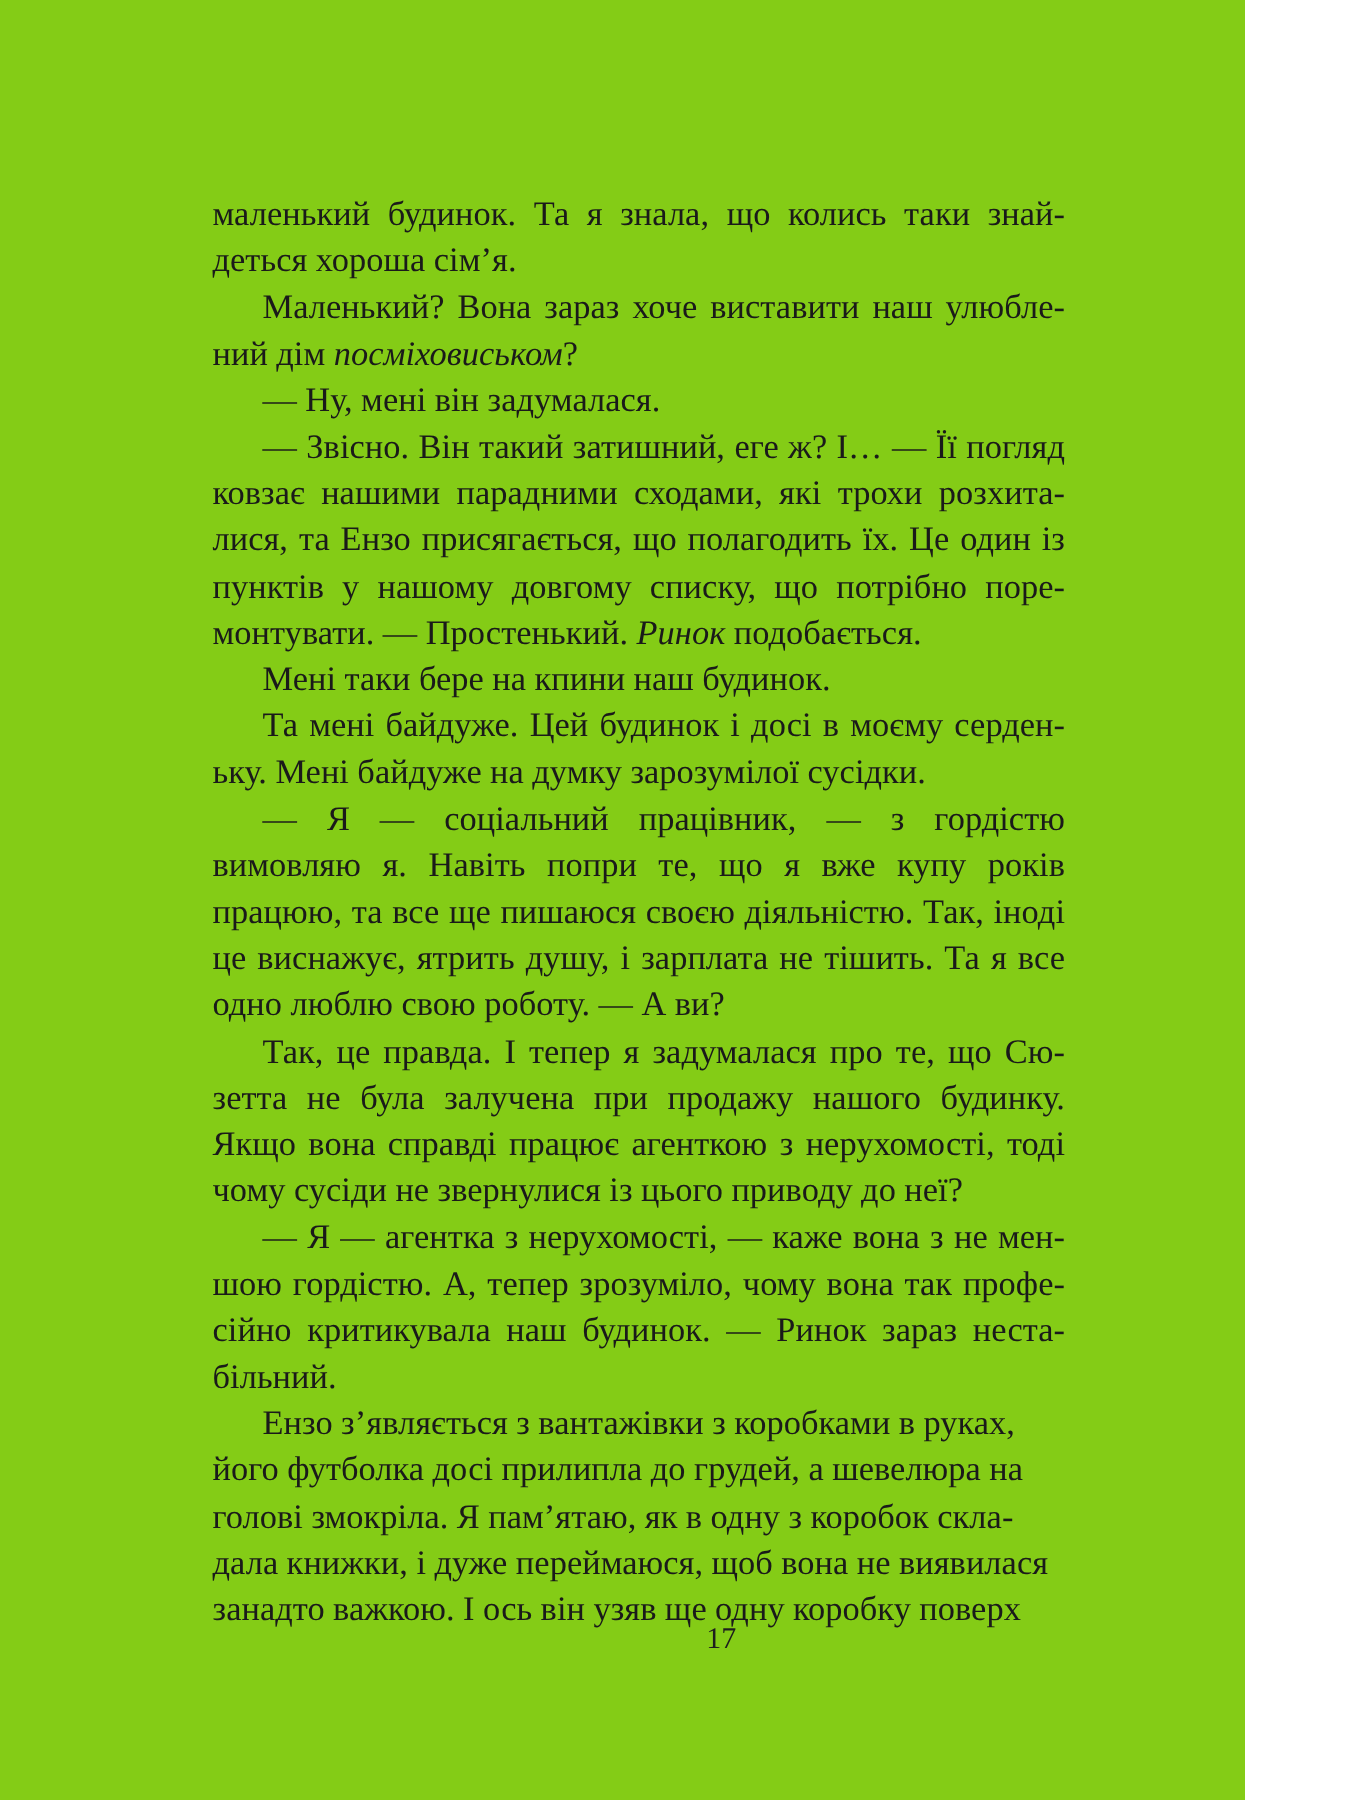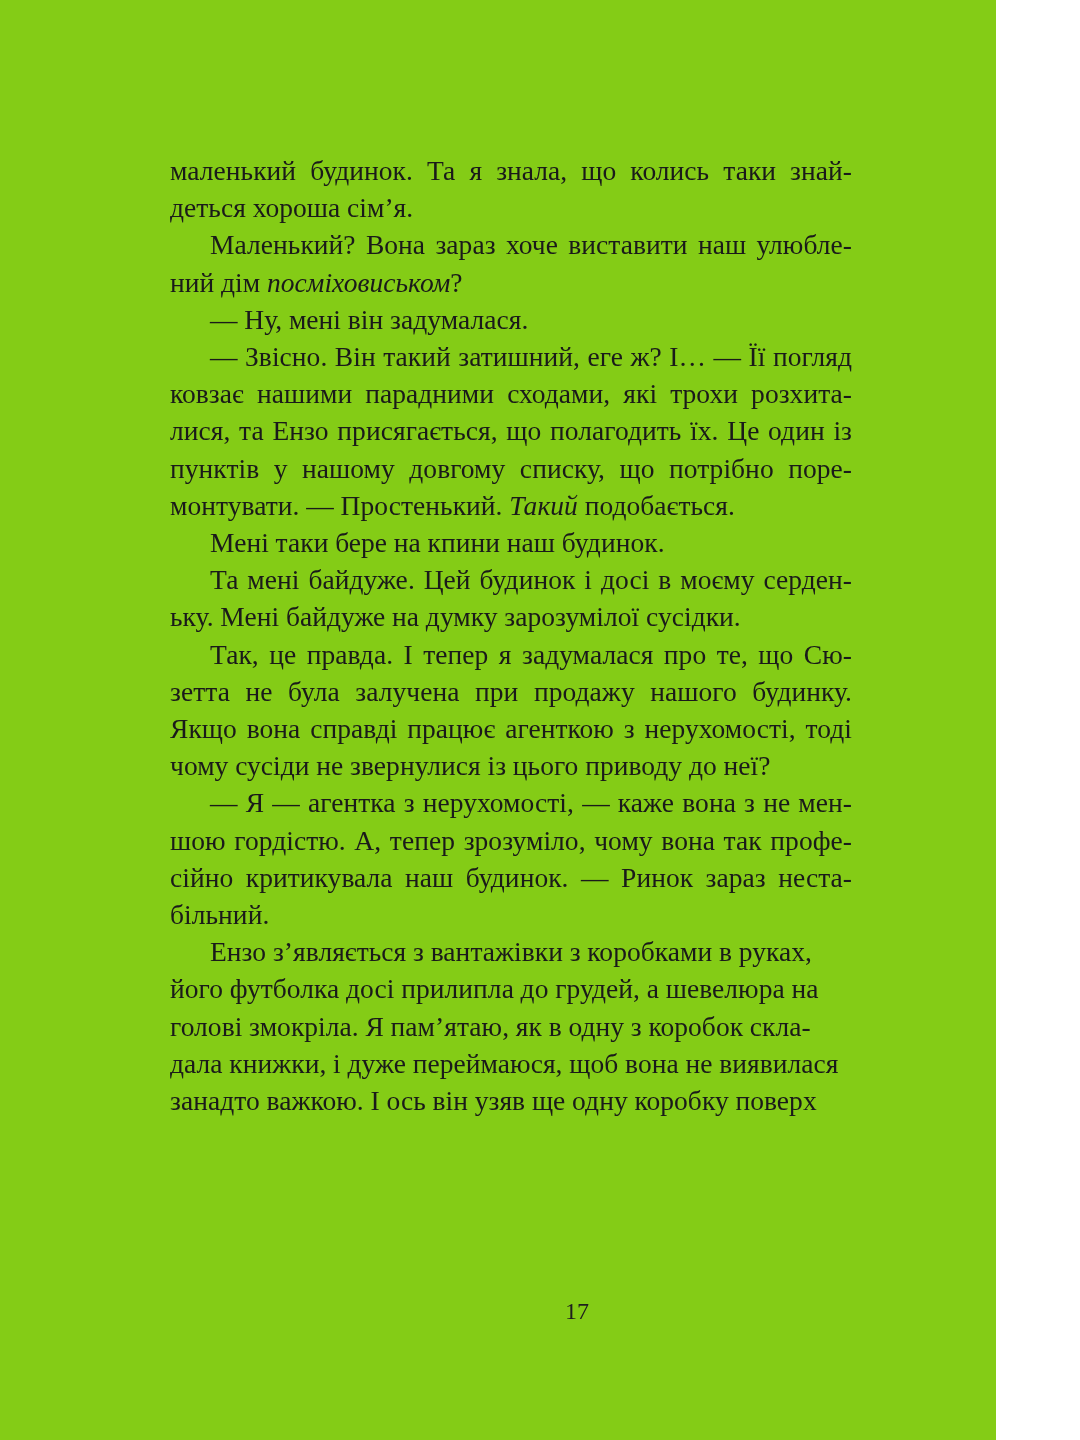--- a/index.html
+++ b/index.html
@@ -69,27 +69,28 @@
 <div class="page">
 
   <div class="textblock">
 
     <p class="para cont">маленький будинок. Та я знала, що колись таки знай­деться хороша сім’я.</p>
 
     <p class="para"><span>Маленький? Вона зараз хоче виставити наш улюбле­ний дім </span><em class="it">посміховиськом</em><span>?</span></p>
 
     <p class="para">— Ну, мені він задумалася.</p>
 
-    <p class="para"><span>— Звісно. Він такий затишний, еге ж? І… — Її погляд ковзає нашими парадними сходами, які трохи розхита­лися, та Ензо присягається, що полагодить їх. Це один із пунктів у нашому довгому списку, що потрібно поре­монтувати. — Простенький. </span><em class="it">Такий</em><span> подобається.</span></p>
+    <p class="para"><span>— Звісно. Він такий затишний, еге ж? І… — Її погляд ковзає нашими парадними сходами, які трохи розхита­лися, та Ензо присягається, що полагодить їх. Це один із пунктів у нашому довгому списку, що потрібно поре­монтувати. — Простенький. </span><em class="it">Ринок</em><span> подобається.</span></p>
 
     <p class="para">Мені таки бере на кпини наш будинок.</p>
 
     <p class="para">Та мені байдуже. Цей будинок і досі в моєму серден­ьку. Мені байдуже на думку зарозумілої сусідки.</p>
 
 
+    <p class="para">— Я — соціальний працівник, — з гордістю вимовляю я. Навіть попри те, що я вже купу років працюю, та все ще пишаюся своєю діяльністю. Так, іноді це виснажує, ятрить душу, і зарплата не тішить. Та я все одно люблю свою роботу. — А ви?</p>
 
     <p class="para">Так, це правда. І тепер я задумалася про те, що Сю­зетта не була залучена при продажу нашого будинку. Якщо вона справді працює агенткою з нерухомості, тоді чому сусіди не звернулися із цього приводу до неї?</p>
 
     <p class="para">— Я — агентка з нерухомості, — каже вона з не мен­шою гордістю. А, тепер зрозуміло, чому вона так профе­сійно критикувала наш будинок. — Ринок зараз неста­більний.</p>
 
     <p class="para last-loose">Ензо з’являється з вантажівки з коробками в руках, його футболка досі прилипла до грудей, а шевелюра на голові змокріла. Я пам’ятаю, як в одну з коробок скла­дала книжки, і дуже переймаюся, щоб вона не виявила­ся занадто важкою. І ось він узяв ще одну коробку поверх</p>
 
   </div>
 
   <div class="pagenum">17</div>

